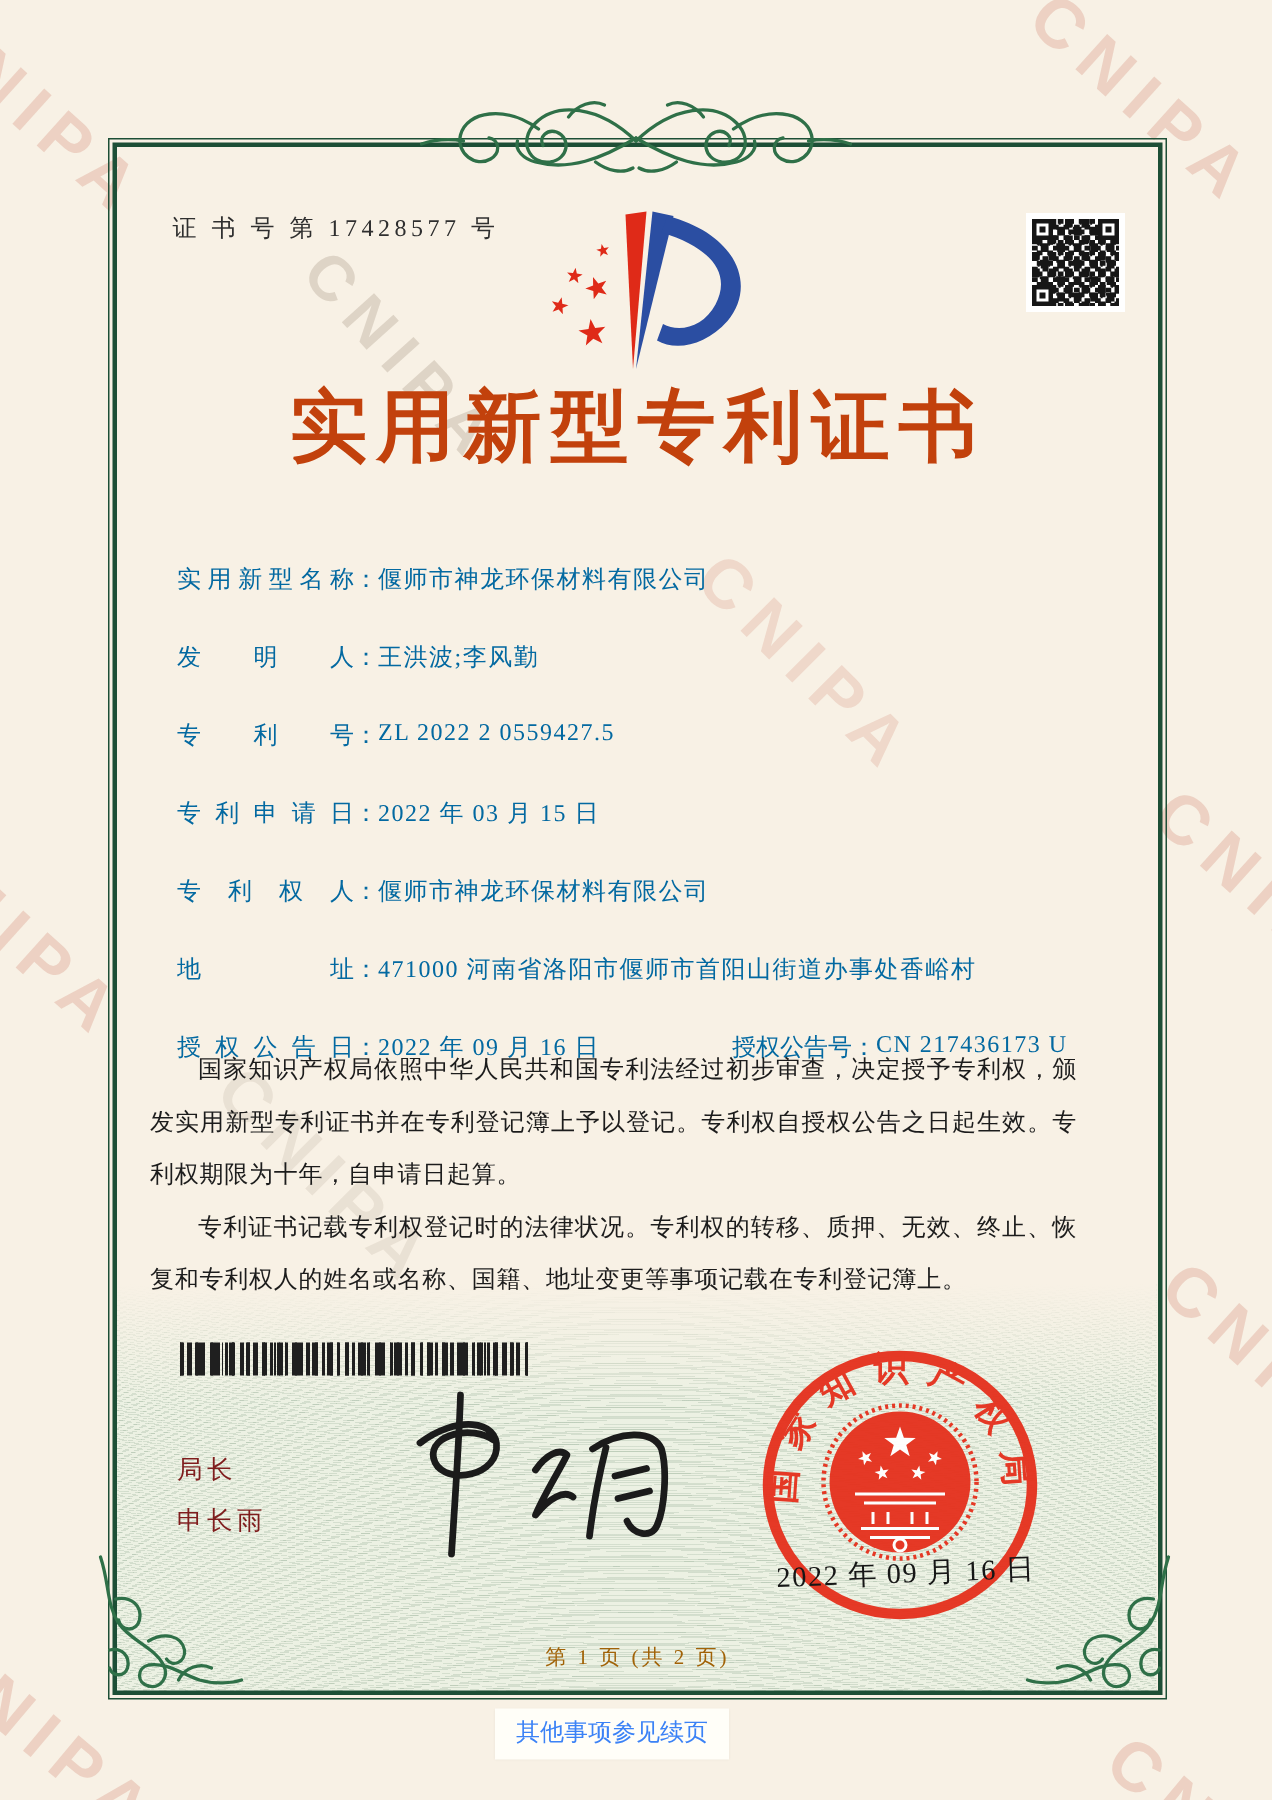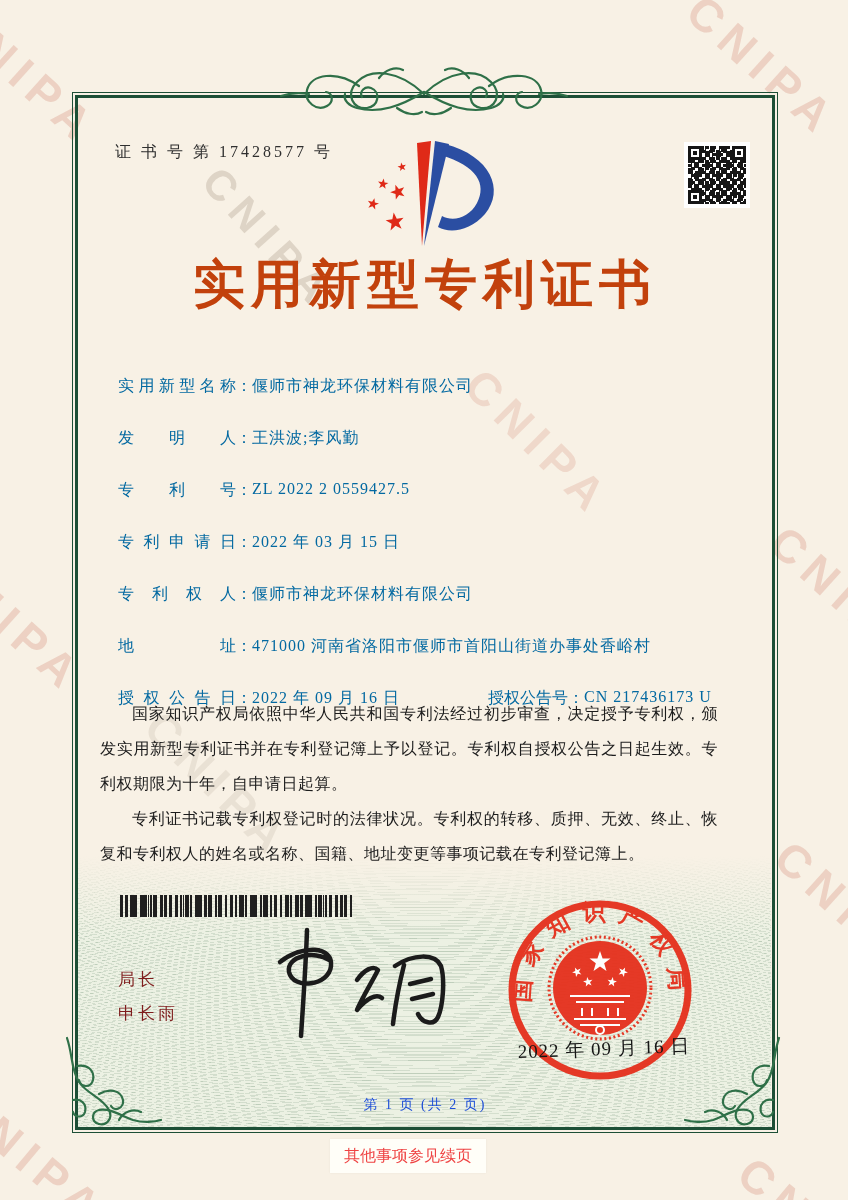--- a/index.html
+++ b/index.html
@@ -55,24 +55,24 @@
   .signer.t{top:968px;}
   .signer.n{top:1002px;}
 
   .sig{left:245px;top:922px;z-index:4;}
 
   .seal{left:504px;top:898px;z-index:5;opacity:0.95;}
   .seal-date{left:506px;top:1036px;width:196px;text-align:center;font-size:19px;
              color:#161616;letter-spacing:1px;transform:rotate(-2deg);z-index:6;}
 
   .page-ind{left:72px;top:1096px;width:706px;text-align:center;font-size:14px;
-            letter-spacing:2px;color:#1d4ed8;z-index:4;}
+            letter-spacing:2px;color:#a16207;z-index:4;}
 
   .note{left:330px;top:1139px;width:156px;height:34px;line-height:34px;text-align:center;
-        background:#fffef8;font-size:16px;color:#ef4444;z-index:3;box-shadow:0 0 2px rgba(0,0,0,0.06);}
+        background:#fffef8;font-size:16px;color:#3b82f6;z-index:3;box-shadow:0 0 2px rgba(0,0,0,0.06);}
 
   
   .qr{left:684px;top:142px;width:66px;height:66px;background:#fff;padding:4px;
       box-sizing:border-box;z-index:3;}
   .qr-pat{position:relative;width:58px;height:58px;
     background:
       repeating-conic-gradient(#161616 0 25%, rgba(0,0,0,0) 0 50%) 0 0/7px 7px,
       repeating-conic-gradient(rgba(0,0,0,0) 0 25%, #161616 0 50%) 0 0/11px 11px;
     background-color:#fff;}
   .finder{position:absolute;width:14px;height:14px;border:3px solid #161616;background:#fff;box-sizing:border-box;}

